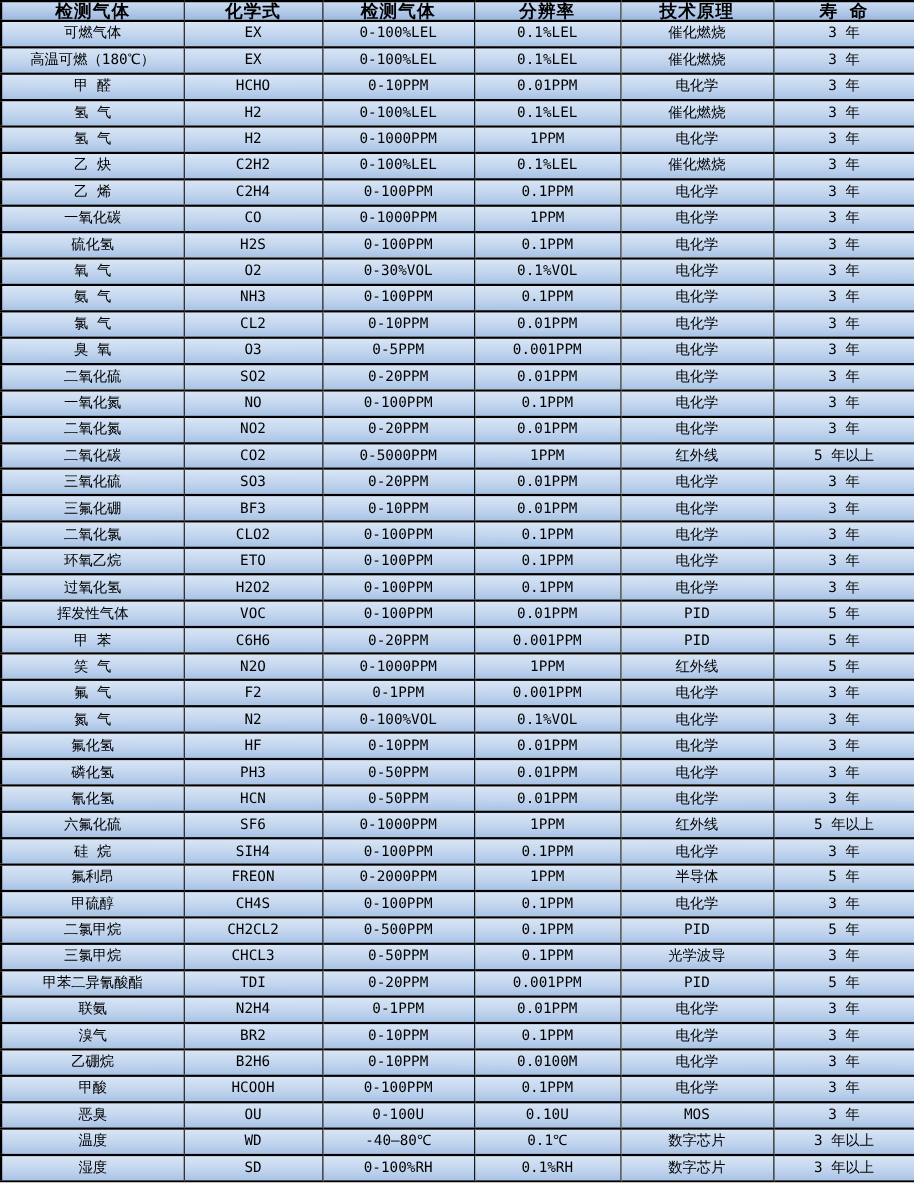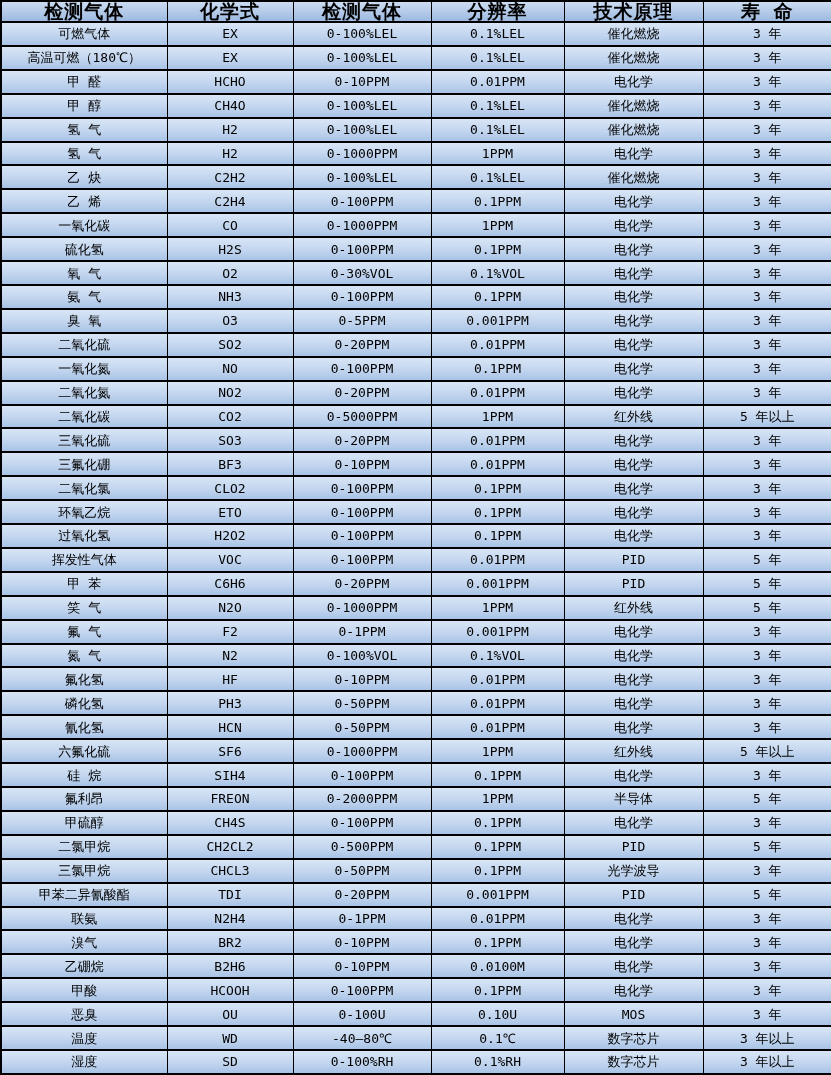--- a/index.html
+++ b/index.html
@@ -38,21 +38,21 @@
     padding: 0 2px;
     color: var(--text-color);
     background: linear-gradient(180deg, var(--cell-top) 0%, var(--cell-mid) 55%, var(--cell-bottom) 100%);
     font-size: 13px;
     line-height: 1;
     white-space: nowrap;
     overflow: hidden;
   }
   .spec-table th {
     background: linear-gradient(180deg, var(--head-top) 0%, var(--head-bottom) 100%);
-    font-size: 19px;
+    font-size: 16px;
     font-weight: bold;
     letter-spacing: 1px;
   }
   
   col.c-gas        { width: 166px; }
   col.c-formula    { width: 126px; }
   col.c-range      { width: 138px; }
   col.c-resolution { width: 133px; }
   col.c-principle  { width: 139px; }
   col.c-lifespan   { width: 129px; }
@@ -98,28 +98,20 @@
       </tr>
       <tr>
         <td>甲 醛</td>
         <td>HCHO</td>
         <td>0-10PPM</td>
         <td>0.01PPM</td>
         <td>电化学</td>
         <td>3 年</td>
       </tr>
       <tr>
-        <td>甲 醇</td>
-        <td>CH4O</td>
-        <td>0-100%LEL</td>
-        <td>0.1%LEL</td>
-        <td>催化燃烧</td>
-        <td>3 年</td>
-      </tr>
-      <tr>
         <td>氢 气</td>
         <td>H2</td>
         <td>0-100%LEL</td>
         <td>0.1%LEL</td>
         <td>催化燃烧</td>
         <td>3 年</td>
       </tr>
       <tr>
         <td>氢 气</td>
         <td>H2</td>
@@ -166,20 +158,28 @@
         <td>0-30%VOL</td>
         <td>0.1%VOL</td>
         <td>电化学</td>
         <td>3 年</td>
       </tr>
       <tr>
         <td>氨 气</td>
         <td>NH3</td>
         <td>0-100PPM</td>
         <td>0.1PPM</td>
+        <td>电化学</td>
+        <td>3 年</td>
+      </tr>
+      <tr>
+        <td>氯 气</td>
+        <td>CL2</td>
+        <td>0-10PPM</td>
+        <td>0.01PPM</td>
         <td>电化学</td>
         <td>3 年</td>
       </tr>
       <tr>
         <td>臭 氧</td>
         <td>O3</td>
         <td>0-5PPM</td>
         <td>0.001PPM</td>
         <td>电化学</td>
         <td>3 年</td>

